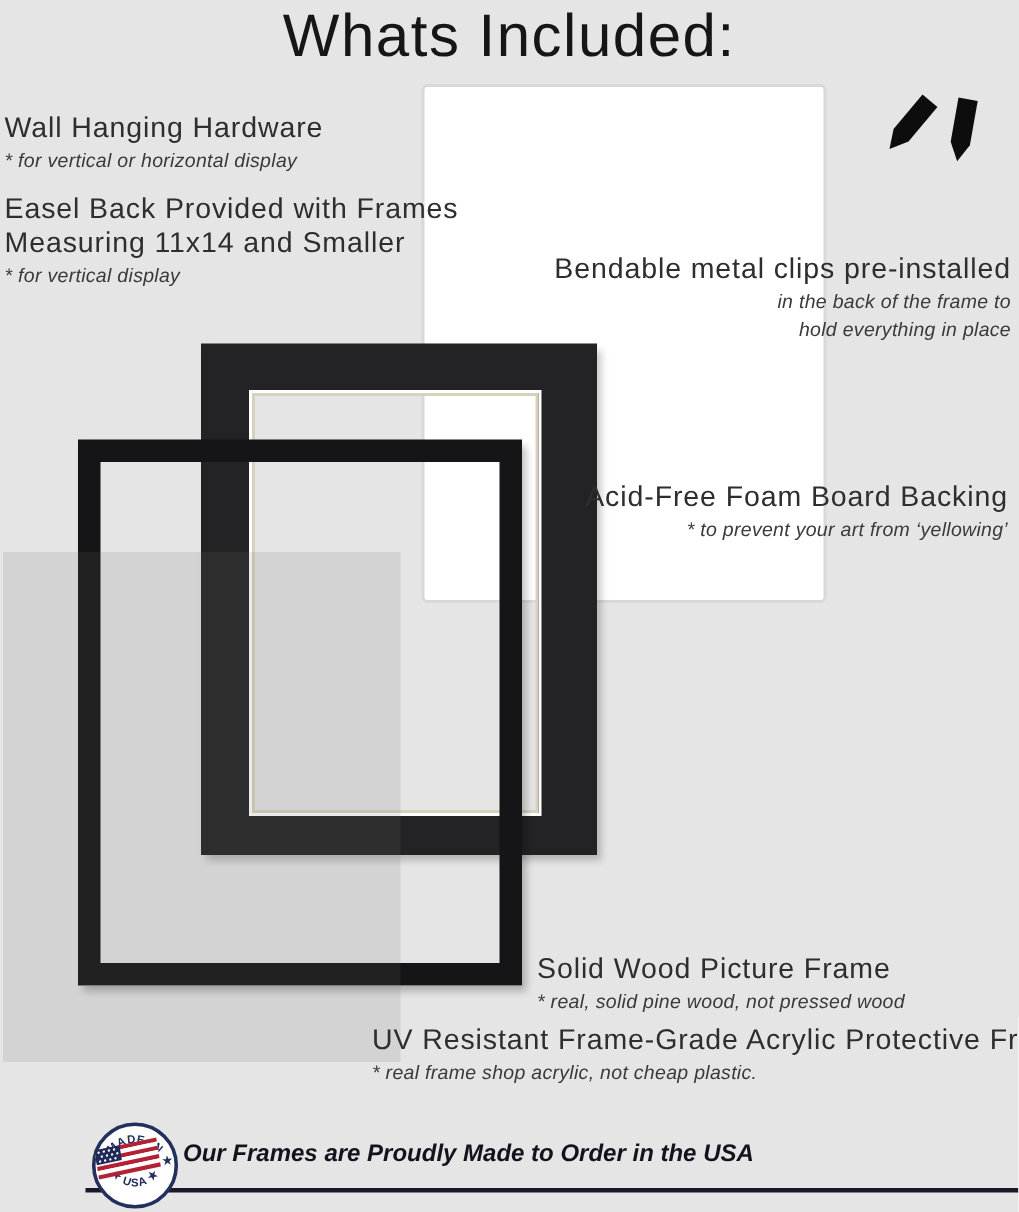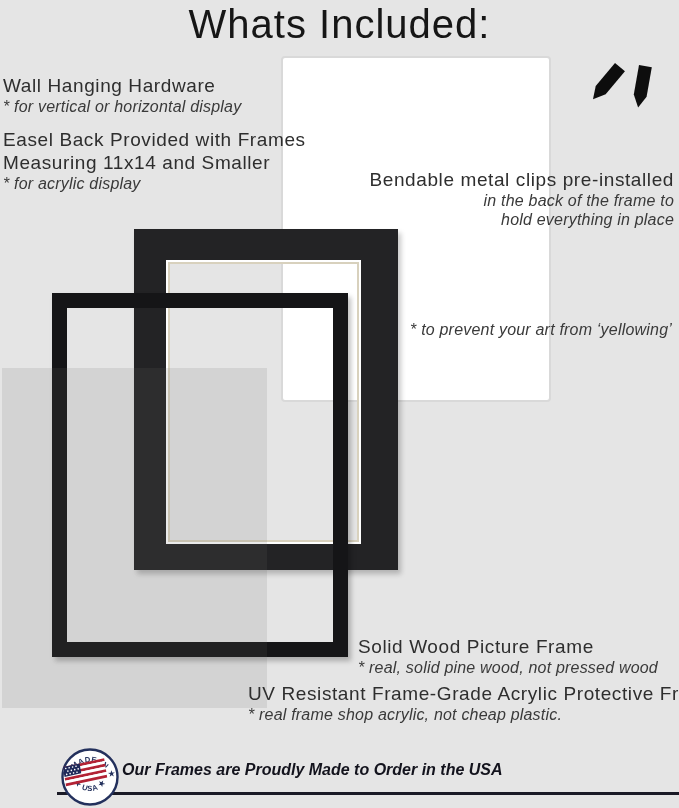--- a/index.html
+++ b/index.html
@@ -2,21 +2,21 @@
 <html><head>
 <meta charset="utf-8">
 <style>
   html,body{margin:0;padding:0;background:#fff;}
   #stage{
     position:relative;width:679px;height:808px;background:#e5e5e5;
     font-family:Liberation Sans, sans-serif;overflow:hidden;
   }
   .abs{position:absolute;}
   .h{font-size:19px;letter-spacing:.6px;color:#2e2e2e;line-height:23px;white-space:nowrap;}
-  .n{font-size:16px;font-style:italic;color:#3a3a3a;letter-spacing:.2px;line-height:19px;white-space:nowrap;}
+  .n{font-size:13px;font-style:italic;color:#3a3a3a;letter-spacing:.2px;line-height:19px;white-space:nowrap;}
   .right{text-align:right;}
   .txt{z-index:10;}
   
   .board{
     left:281px;top:56px;width:270px;height:346px;box-sizing:border-box;
     background:#fff;border:2px solid #d9d9d9;border-radius:4px;z-index:1;
   }
   
   .mat{
     left:134px;top:229px;width:264px;height:341px;box-sizing:border-box;
@@ -68,39 +68,40 @@
   <div class="abs title">Whats Included:</div>
 
   <div class="abs txt" style="left:3px;top:74px;">
     <div class="h">Wall Hanging Hardware</div>
     <div class="n">* for vertical or horizontal display</div>
   </div>
 
   <div class="abs txt" style="left:3px;top:128px;">
     <div class="h">Easel Back Provided with Frames</div>
     <div class="h">Measuring 11x14 and Smaller</div>
-    <div class="n">* for acrylic display</div>
+    <div class="n">* for vertical display</div>
   </div>
 
   <svg class="abs clips" width="74" height="56" viewBox="0 0 74 56" aria-hidden="true">
     <g transform="translate(27,1) rotate(40)">
       <polygon points="0,0 13,0 13,30 6.5,42 0,30" fill="#0d0d0d"></polygon>
     </g>
     <g transform="translate(51,3) rotate(10)">
       <polygon points="0,0 13,0 13,30 6.5,42 0,30" fill="#0d0d0d"></polygon>
     </g>
   </svg>
 
   <div class="abs txt right" style="right:5px;top:124px;margin-top:44px;">
     <div class="h">Bendable metal clips pre-installed</div>
     <div class="n">in the back of the frame to</div>
     <div class="n">hold everything in place</div>
   </div>
 
   <div class="abs txt right" style="right:7px;top:320px;">
+    <div class="h">Acid-Free Foam Board Backing</div>
     <div class="n">* to prevent your art from ‘yellowing’</div>
   </div>
 
 
   <div class="abs txt" style="left:358px;top:635px;">
     <div class="h">Solid Wood Picture Frame</div>
     <div class="n">* real, solid pine wood, not pressed wood</div>
   </div>
 
   <div class="abs txt" style="left:248px;top:682px;">

